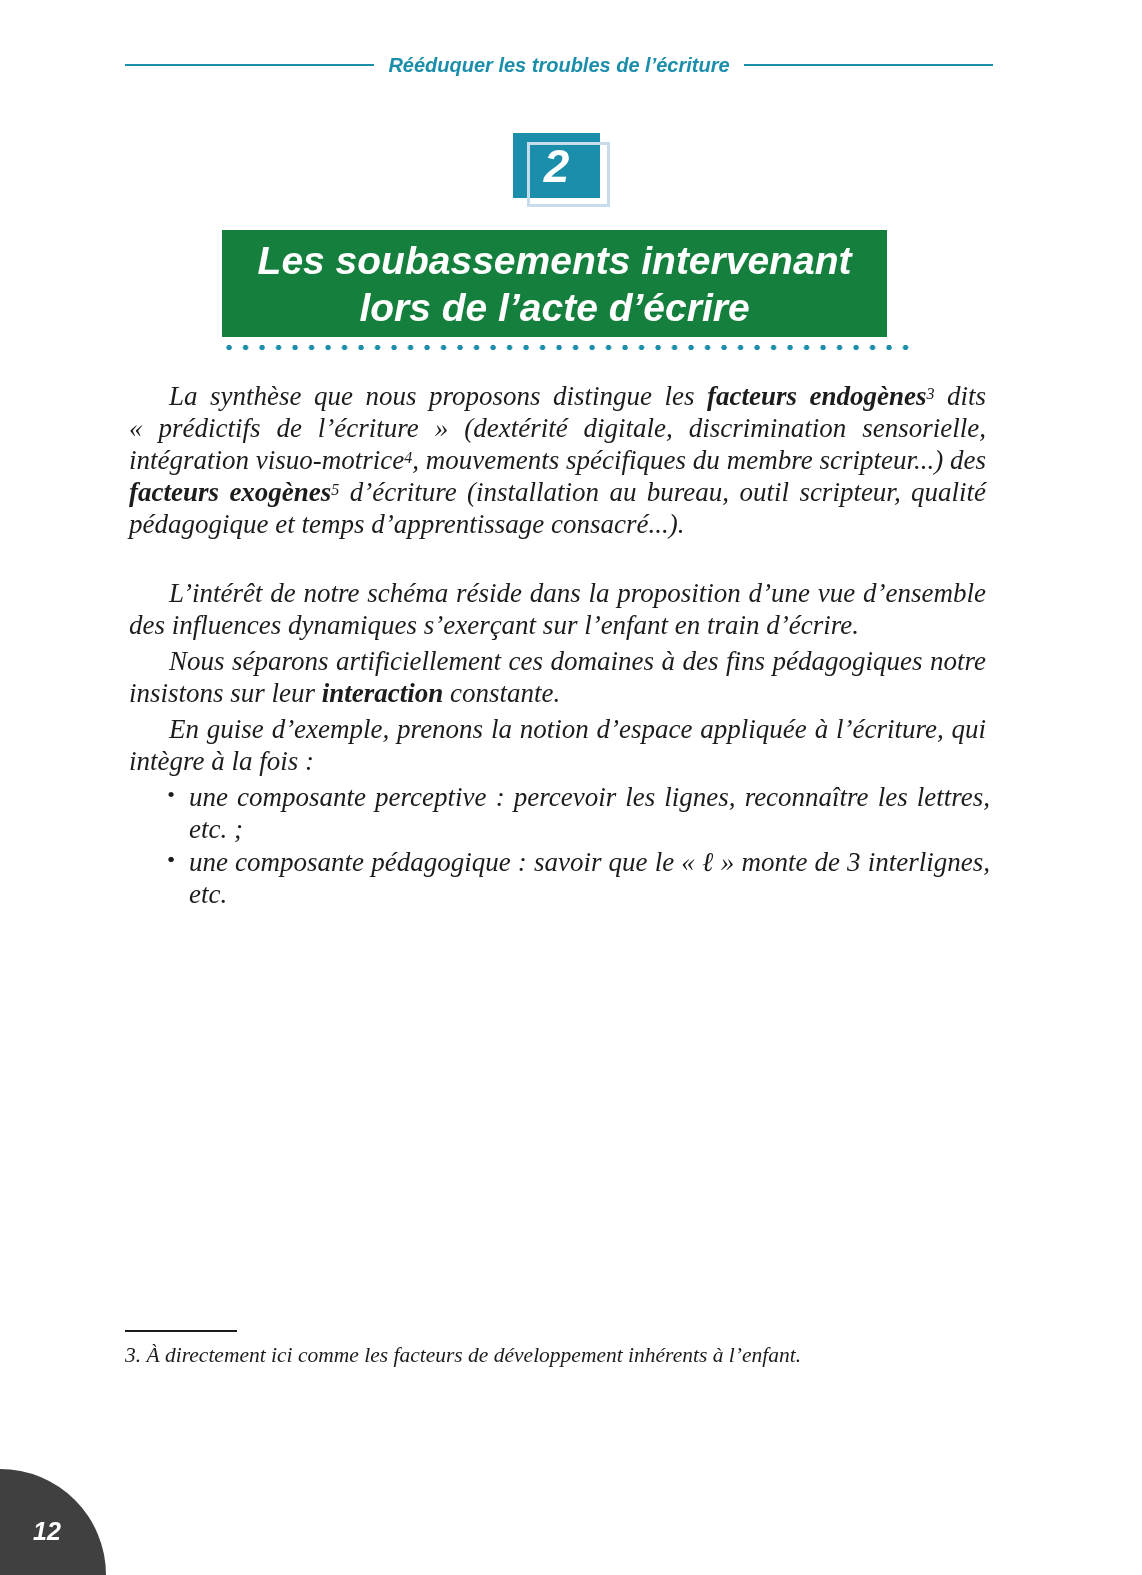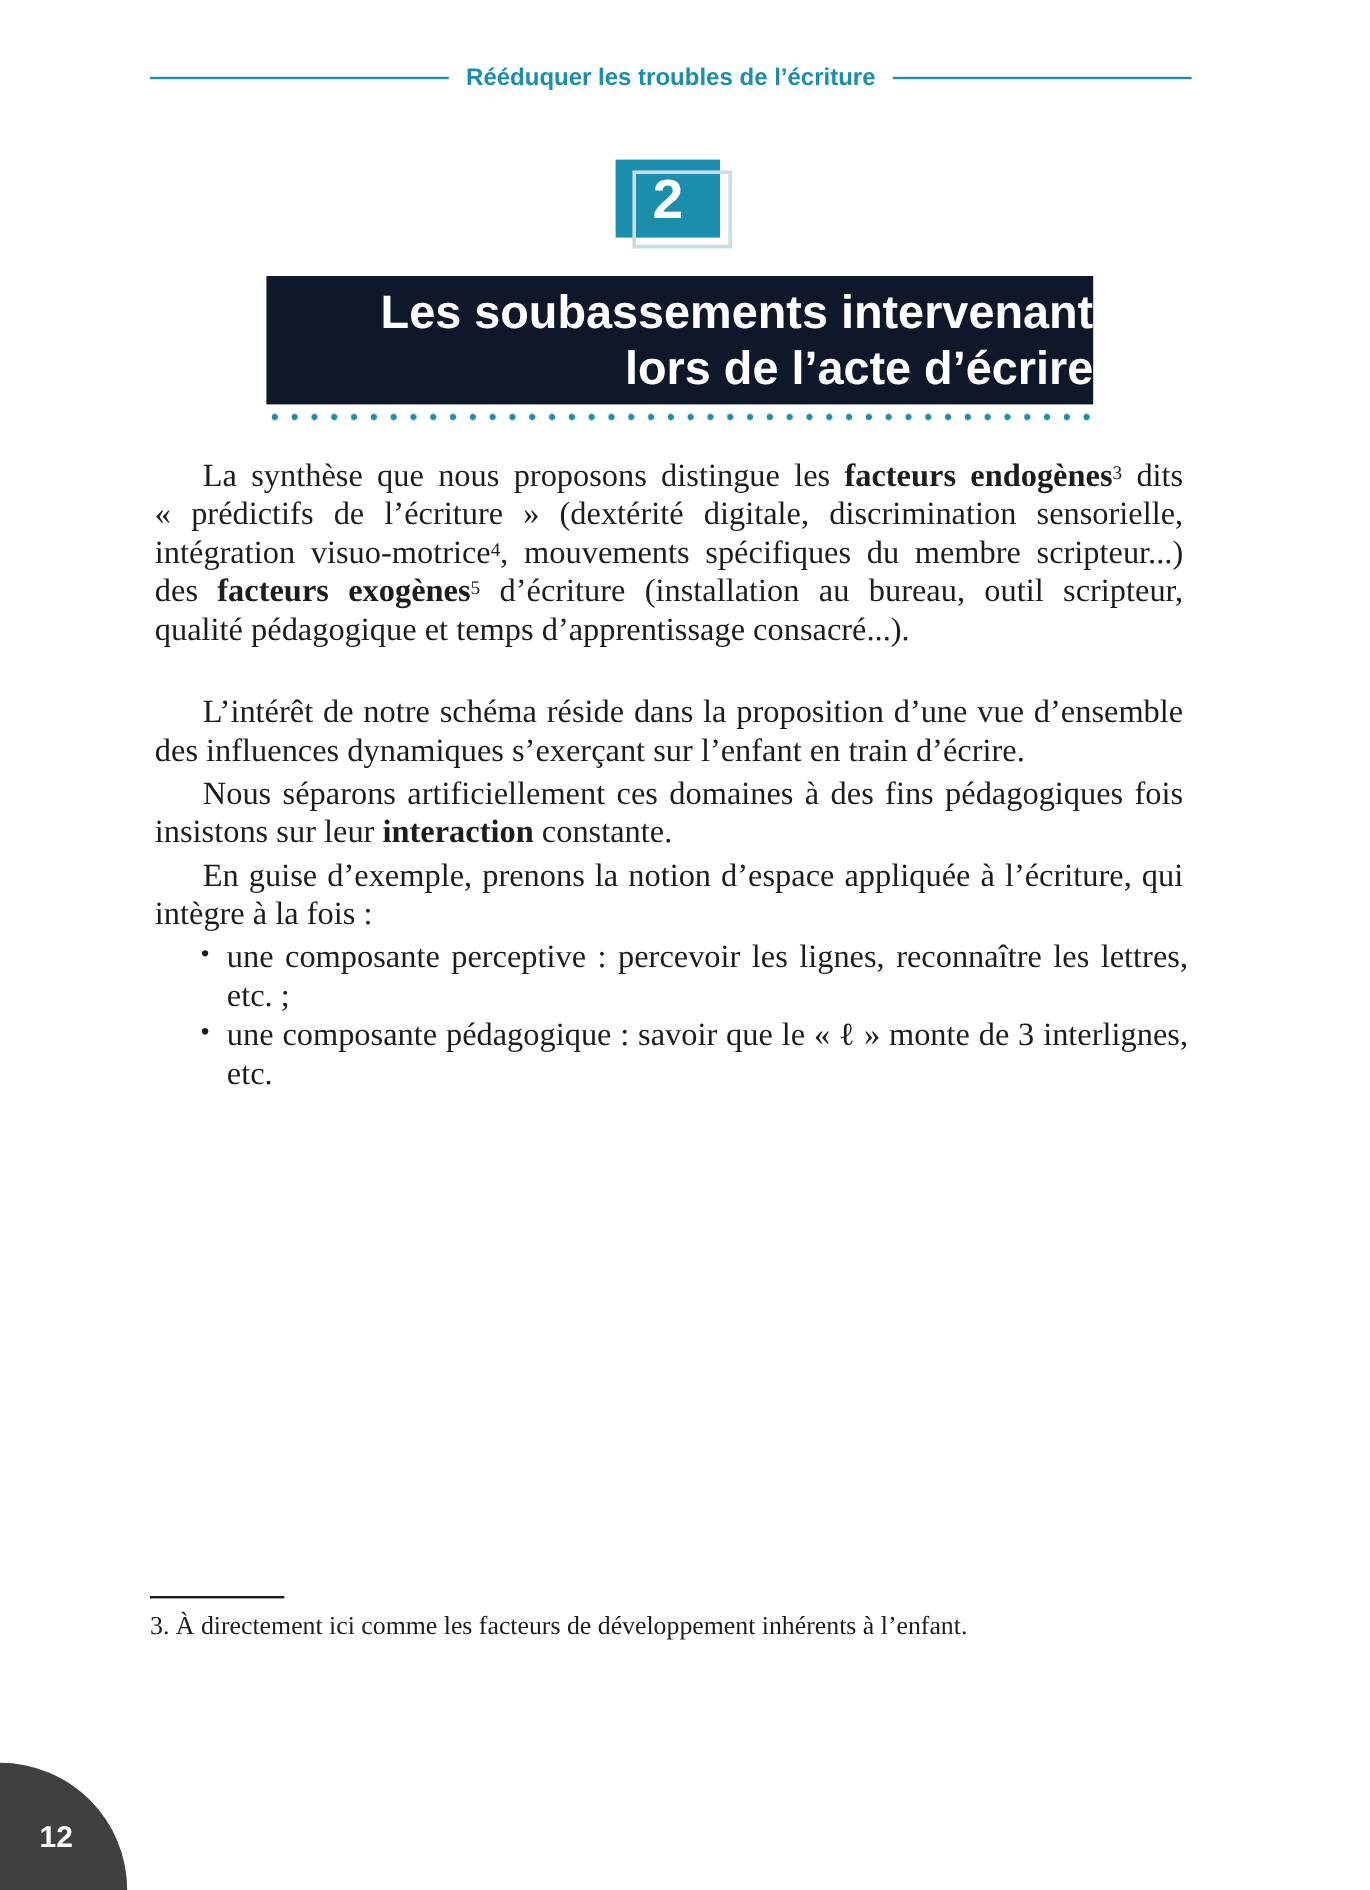--- a/index.html
+++ b/index.html
@@ -3,20 +3,21 @@
 <meta charset="utf-8">
 <style>
   html,body{margin:0;padding:0;background:#ffffff;}
   .page{
     position:relative;
     width:1142px;height:1575px;
     background:#ffffff;
     overflow:hidden;
     font-family:"Liberation Serif","DejaVu Serif",serif;
     color:#1c1c1a;
+    font-style:italic;
   }
   
   .running-head{
     position:absolute;left:125px;top:50px;width:868px;height:30px;
     display:flex;align-items:center;gap:14px;
     color:#1b8eab;
     font-family:"Liberation Sans","DejaVu Sans",sans-serif;
     font-weight:bold;font-size:20px;
   }
   .running-head .rule{flex:1;border-top:2px solid #1b8eab;height:0;}
@@ -26,26 +27,25 @@
   .cn-outline{position:absolute;left:14px;top:12px;width:77px;height:59px;border:3px solid #c9dcec;background:transparent;}
   .cn-num{
     position:absolute;left:0;top:3px;width:87px;height:65px;
     display:flex;align-items:center;justify-content:center;
     color:#ffffff;font-family:"Liberation Sans","DejaVu Sans",sans-serif;
     font-weight:bold;font-size:46px;
   }
   
   .title-banner{
     position:absolute;left:222px;top:230px;width:665px;height:107px;
-    background:#0f172a;color:#ffffff;
-    display:flex;flex-direction:column;align-items:flex-end;justify-content:center;
+    background:#15803d;color:#ffffff;
+    display:flex;flex-direction:column;align-items:center;justify-content:center;
     font-family:"Liberation Sans","DejaVu Sans",sans-serif;
     font-weight:bold;font-size:39px;line-height:47px;
     text-align:center;
-    padding-left:24px;
   }
   
   .dotted-divider{
     position:absolute;left:225px;top:343px;width:690px;height:9px;
     background-image:radial-gradient(circle 2.6px at 4px 4.5px,#1b8eab 2.4px,transparent 2.9px);
     background-size:16.5px 9px;background-repeat:repeat-x;
   }
   
   .body-text{
     position:absolute;left:125px;top:376px;width:865px;
@@ -98,21 +98,21 @@
     <div>lors de l’acte d’écrire</div>
   </div>
 
   <div class="dotted-divider"></div>
 
   <main class="body-text">
     <p class="space-after"><span>La synthèse que nous proposons distingue les </span><b>facteurs endogènes</b><sup class="fn-ref">3</sup><span> dits «&nbsp;prédictifs de l’écriture&nbsp;» (dextérité digitale, discrimination sensorielle, intégration visuo-motrice</span><sup class="fn-ref">4</sup><span>, mouvements spécifiques du membre scripteur...) des </span><b>facteurs exogènes</b><sup class="fn-ref">5</sup><span> d’écriture (installation au bureau, outil scripteur, qualité pédagogique et temps d’apprentissage consacré...).</span></p>
 
     <p>L’intérêt de notre schéma réside dans la proposition d’une vue d’ensemble des influences dynamiques s’exerçant sur l’enfant en train d’écrire.</p>
 
-    <p><span>Nous séparons artificiellement ces domaines à des fins pédagogiques fois insistons sur leur </span><b>interaction</b><span> constante.</span></p>
+    <p><span>Nous séparons artificiellement ces domaines à des fins pédagogiques notre insistons sur leur </span><b>interaction</b><span> constante.</span></p>
 
     <p>En guise d’exemple, prenons la notion d’espace appliquée à l’écriture, qui intègre à la fois&nbsp;:</p>
 
     <ul class="bullet-list">
       <li><span class="bullet">•</span><span>une composante perceptive&nbsp;: percevoir les lignes, reconnaître les lettres, etc.&nbsp;;</span></li>
       <li><span class="bullet">•</span></li>
       <li><span class="bullet">•</span><span>une composante pédagogique&nbsp;: savoir que le «&nbsp;ℓ&nbsp;» monte de 3 interlignes, etc.</span></li>
     </ul>
   </main>
 

